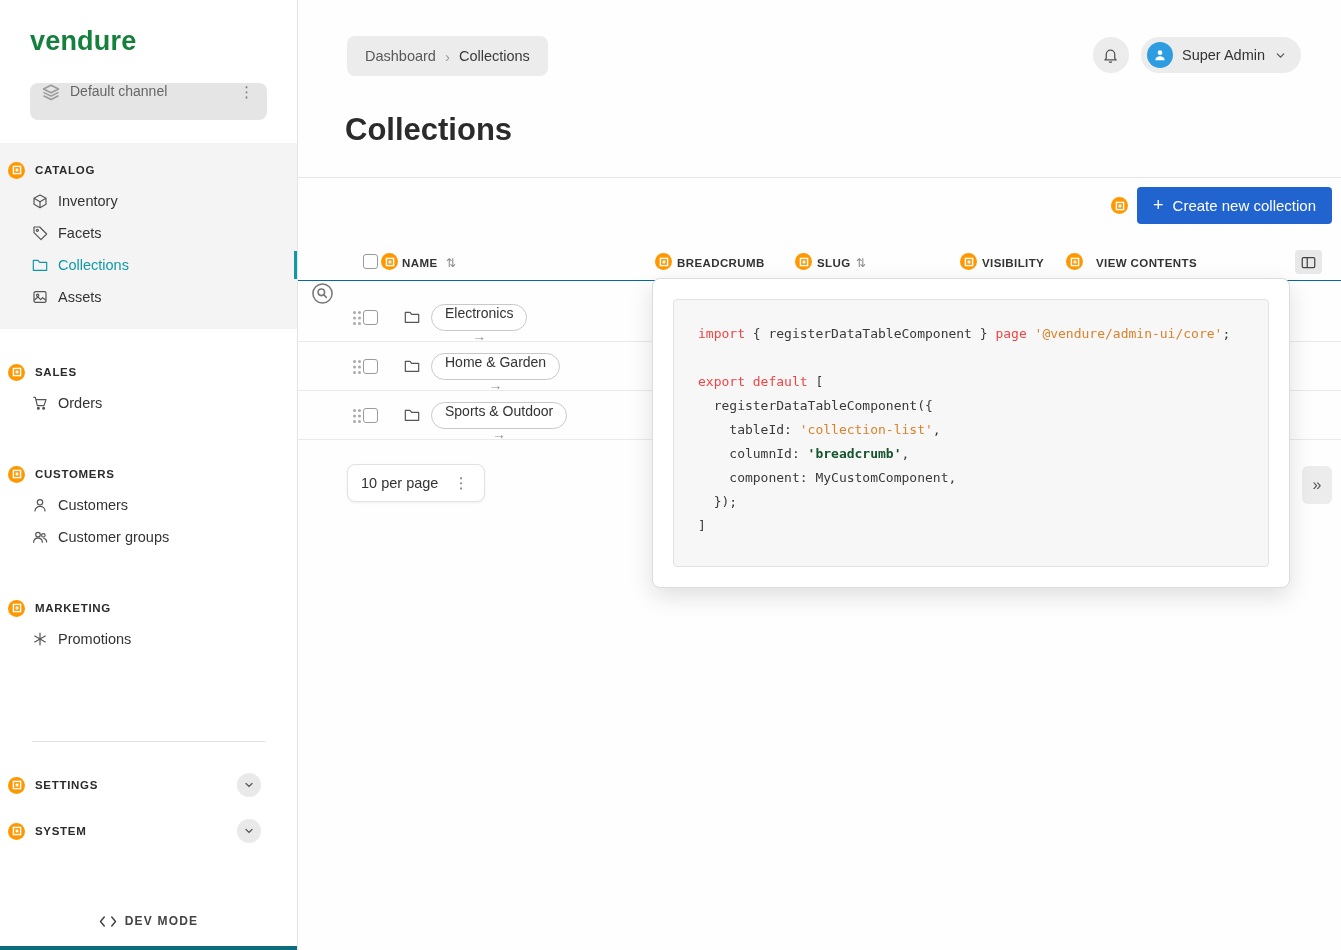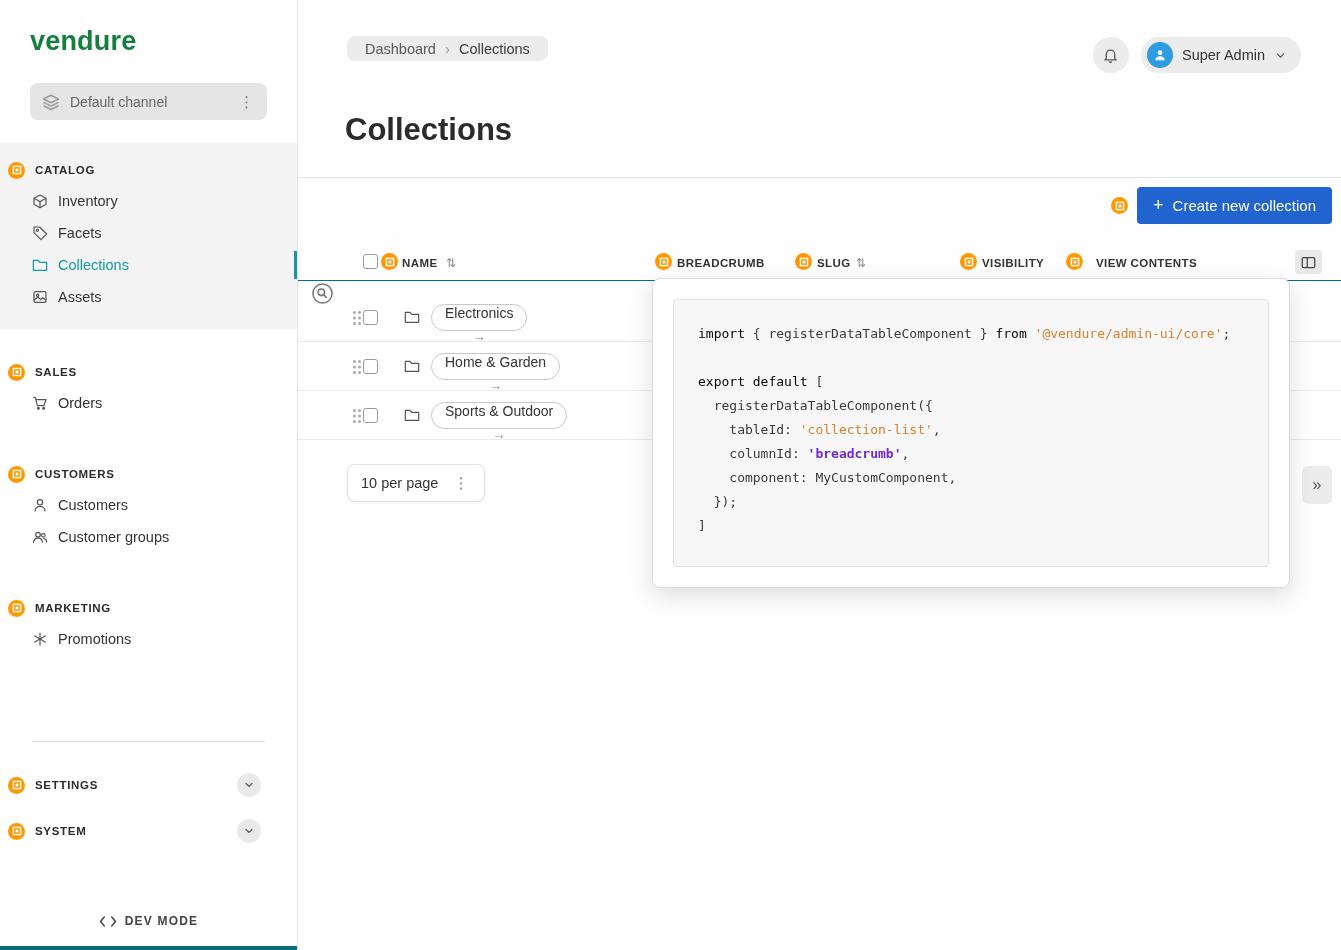--- a/index.html
+++ b/index.html
@@ -2,21 +2,21 @@
 <html><head>
 <meta charset="utf-8">
 <style>
   * { margin:0; padding:0; box-sizing:border-box; }
   html,body { width:1341px; height:950px; font-family:"Liberation Sans", sans-serif; background:#fff; overflow:hidden; }
   .app { display:flex; width:1341px; height:950px; }
 
   
   .sidebar { width:298px; min-width:298px; height:950px; background:#fff; border-right:1px solid #e4e4e4; position:relative; color:#333; }
   .logo { margin:26px 0 0 30px; font-size:27px; font-weight:700; color:#15803d; letter-spacing:.2px; }
-  .channel { margin:26px 30px 0 30px; height:37px; background:#e5e5e5; border-radius:8px; display:flex; align-items:center; padding:0 10px 0 12px; cursor:pointer; }
+  .channel { margin:26px 30px 0 30px; height:37px; background:#e5e5e5; border-radius:8px; display:flex; align-items:flex-start; padding:0 10px 0 12px; cursor:pointer; }
   .channel .ch-label { flex:1; margin-left:10px; font-size:14px; color:#666; }
   .kebab { color:#777; font-size:15px; padding:0 3px; cursor:pointer; }
 
   .nav { margin-top:23px; }
   .section { padding:6px 0 12px; margin-top:22px; }
   .section.catalog { background:#f4f4f4; margin-top:0; padding:12px 0 16px; }
   .section-header { display:flex; align-items:center; gap:10px; height:30px; padding-left:8px; font-size:11.5px; font-weight:700; letter-spacing:.7px; color:#2b2b2b; }
   .nav-item { display:flex; align-items:center; gap:10px; height:32px; padding-left:31px; font-size:14.5px; color:#333; cursor:pointer; position:relative; }
   .nav-item .nicon { width:17px; height:17px; display:inline-flex; align-items:center; justify-content:center; color:#555; }
   .nav-item.active { color:#0f99a8; }
@@ -27,21 +27,21 @@
 
   .side-divider { border-top:1px solid #dedede; margin:74px 32px 20px 32px; }
   .collapse-row { display:flex; align-items:center; gap:10px; height:46px; padding:0 36px 0 8px; font-size:11.5px; font-weight:700; letter-spacing:.7px; color:#2b2b2b; cursor:pointer; }
   .collapse-chevron { margin-left:auto; width:24px; height:24px; border-radius:50%; background:#e9e9e9; display:flex; align-items:center; justify-content:center; color:#555; cursor:pointer; }
 
   .devmode { position:absolute; bottom:22px; left:0; right:0; display:flex; justify-content:center; align-items:center; gap:8px; color:#444; font-size:12px; font-weight:700; letter-spacing:1.2px; cursor:pointer; }
   .side-strip { position:absolute; bottom:0; left:0; width:100%; height:4px; background:#0d6d7d; }
 
   
   .main { flex:1; position:relative; background:#fefefe; }
-  .breadcrumb-pill { position:absolute; top:36px; left:49px; height:25px; background:#ececec; border-radius:8px; display:flex; align-items:center; gap:9px; padding:0 18px; font-size:14.5px; }
+  .breadcrumb-pill { position:absolute; top:36px; left:49px; height:40px; background:#ececec; border-radius:8px; display:flex; align-items:center; gap:9px; padding:0 18px; font-size:14.5px; }
   .bc-link { color:#595959; cursor:pointer; }
   .bc-sep { color:#9a9a9a; font-size:15px; }
   .bc-current { color:#3a3a3a; font-weight:500; }
 
   .topbar-right { position:absolute; top:37px; right:40px; display:flex; align-items:center; gap:12px;justify-content:center; }
   .bell-btn { width:36px; height:36px; border-radius:50%; background:#ececec; display:flex; align-items:center; justify-content:center; cursor:pointer; color:#555; }
   .user-pill { height:36px; background:#ececec; border-radius:18px; display:flex; align-items:center; gap:9px; padding:0 14px 0 6px; cursor:pointer; }
   .avatar { width:26px; height:26px; border-radius:50%; background:#2e9ce0; display:flex; align-items:center; justify-content:center; color:#fff; }
   .user-name { font-size:14.5px; color:#333; }
 
@@ -68,23 +68,23 @@
   .chip .arrow { color:#919191; }
 
   .search-btn { position:absolute; left:13px; top:282px; width:23px; height:23px; background:transparent; border:none; cursor:pointer; color:#666; padding:0; }
 
   .per-page { position:absolute; top:464px; left:49px; height:38px; background:#fff; border:1px solid #e2e2e2; border-radius:8px; box-shadow:0 1px 3px rgba(0,0,0,.06); display:flex; align-items:center; gap:12px; padding:0 13px; font-size:14.5px; color:#333; cursor:pointer; }
   .next-btn { position:absolute; top:466px; right:9px; width:30px; height:38px; background:#ececec; border:none; border-radius:6px; color:#555; font-size:16px; cursor:pointer; }
 
   .popover { position:absolute; left:354px; top:278px; width:638px; height:310px; background:#fff; border:1px solid #dcdcdc; border-radius:8px; box-shadow:0 8px 24px rgba(0,0,0,.13); padding:20px; z-index:5; }
   .codeblock { width:100%; height:100%; background:#f7f7f7; border:1px solid #e2e2e2; border-radius:4px; padding:22px 0 0 24px; font-family:"DejaVu Sans Mono", monospace; font-size:13px; line-height:24px; color:#3a3a3a; overflow:hidden; }
   .codeline { white-space:pre; height:24px; }
-  .tok-kw { color:#000000; }
+  .tok-kw { color:#ef4444; }
   .tok-str { color:#d9822b;text-align:center; }
-  .tok-strb { color:#6d28d9; font-weight:bold; }
+  .tok-strb { color:#14532d; font-weight:bold; }
 
   svg { display:block; }
 </style>
 </head>
 <body>
 
 <div class="app">
 
   <aside class="sidebar">
     <div class="logo">vendure</div>
@@ -460,21 +460,21 @@
     </div>
 
     <div class="per-page">
       <span>10 per page</span>
       <span class="kebab">⋮</span>
     </div>
     <button class="next-btn">»</button>
 
     <div class="popover">
       <div class="codeblock">
-        <div class="codeline"><span class="tok-kw">import</span><span> { registerDataTableComponent } </span><span class="tok-kw">from</span><span> </span><span class="tok-str">'@vendure/admin-ui/core'</span><span>;</span></div>
+        <div class="codeline"><span class="tok-kw">import</span><span> { registerDataTableComponent } </span><span class="tok-kw">page</span><span> </span><span class="tok-str">'@vendure/admin-ui/core'</span><span>;</span></div>
         <div class="codeline"></div>
         <div class="codeline"><span class="tok-kw">export default</span><span> [</span></div>
         <div class="codeline"><span>  registerDataTableComponent({</span></div>
         <div class="codeline"><span>    tableId: </span><span class="tok-str">'collection-list'</span><span>,</span></div>
         <div class="codeline"><span>    columnId: </span><span class="tok-strb">'breadcrumb'</span><span>,</span></div>
         <div class="codeline"><span>    component: MyCustomComponent,</span></div>
         <div class="codeline"><span>  });</span></div>
         <div class="codeline"><span>]</span></div>
       </div>
     </div>

